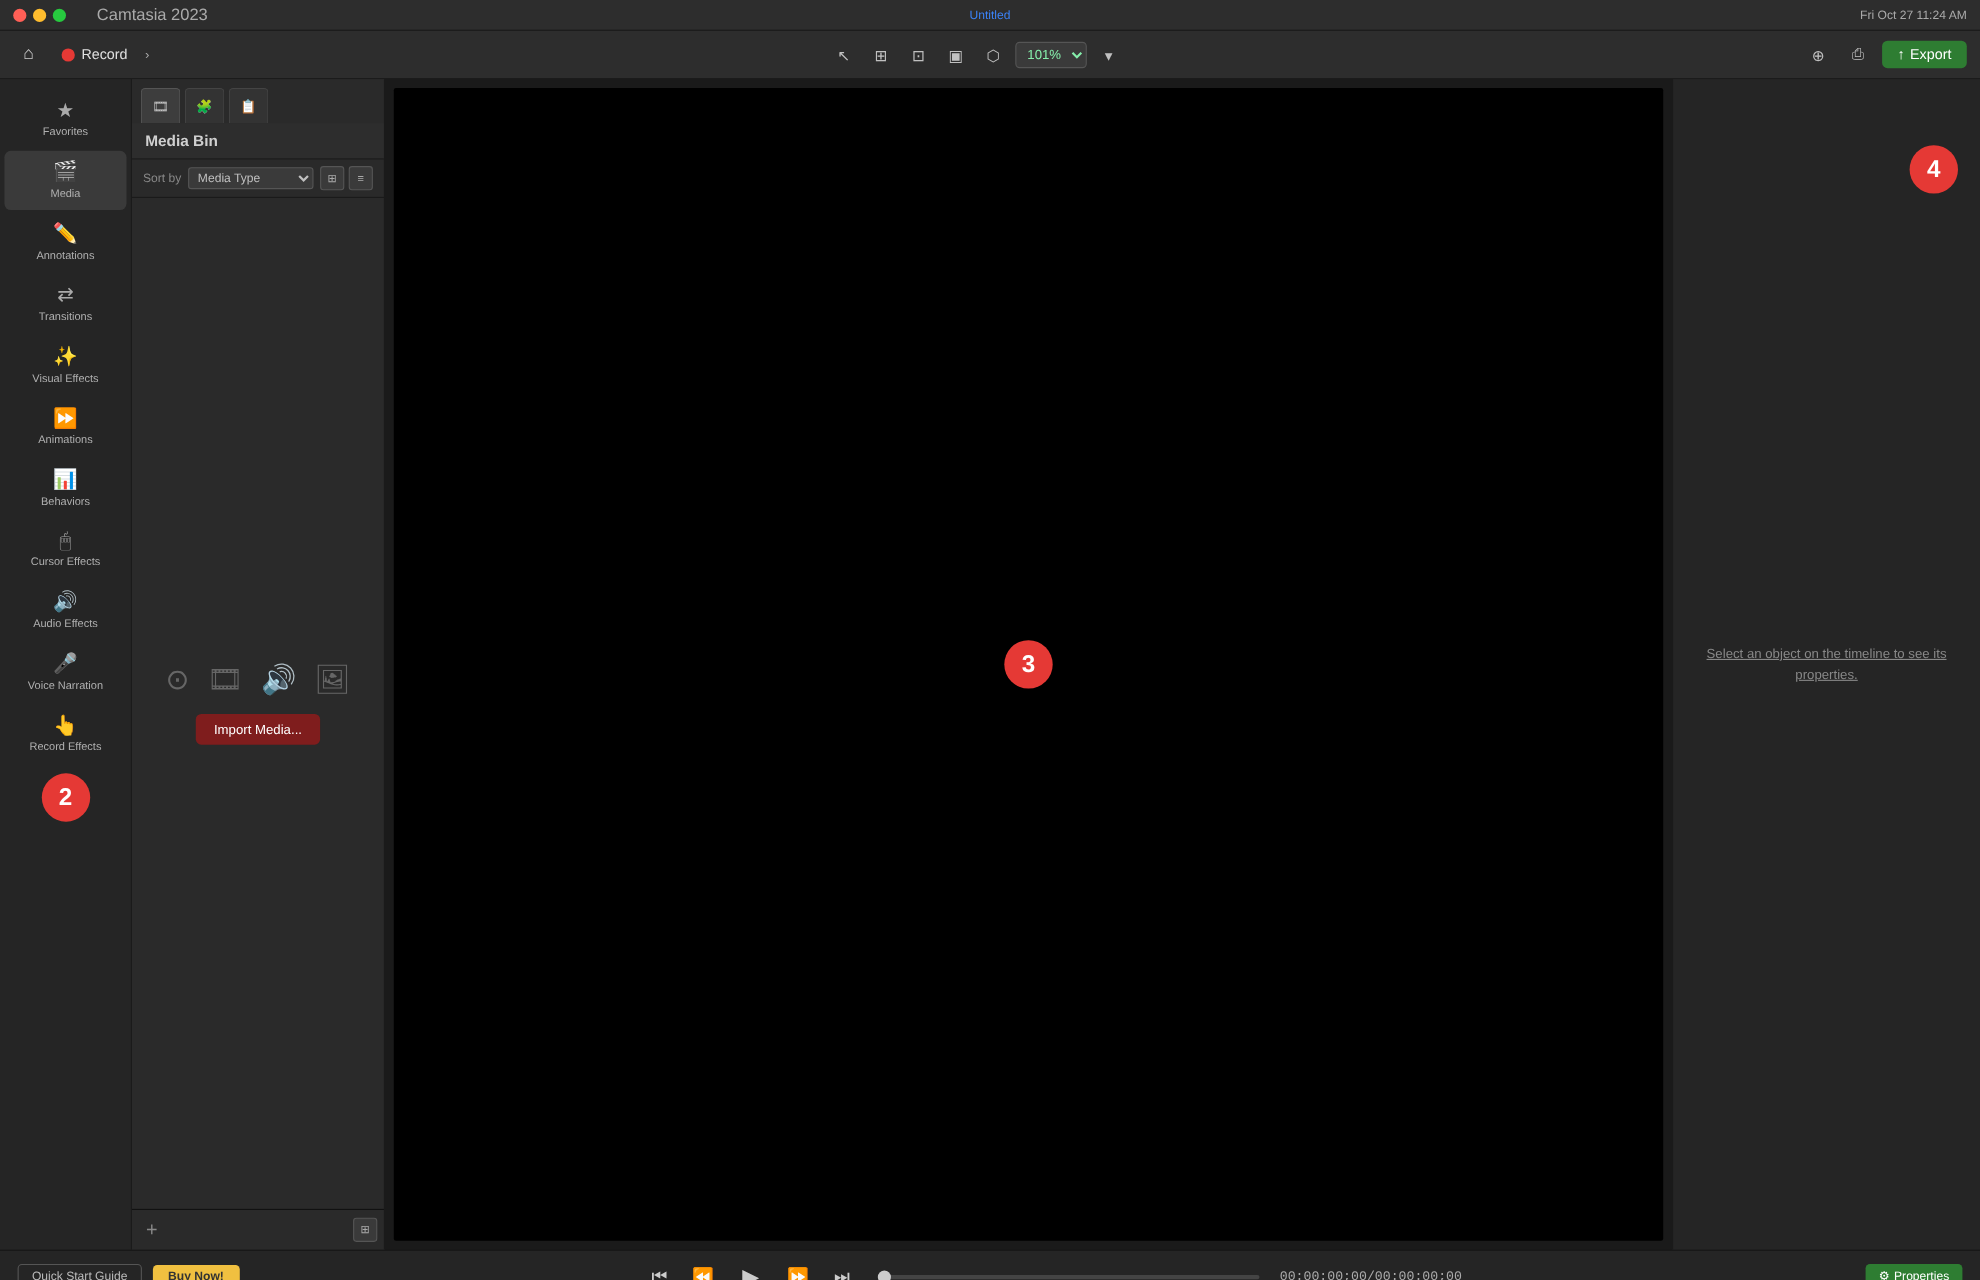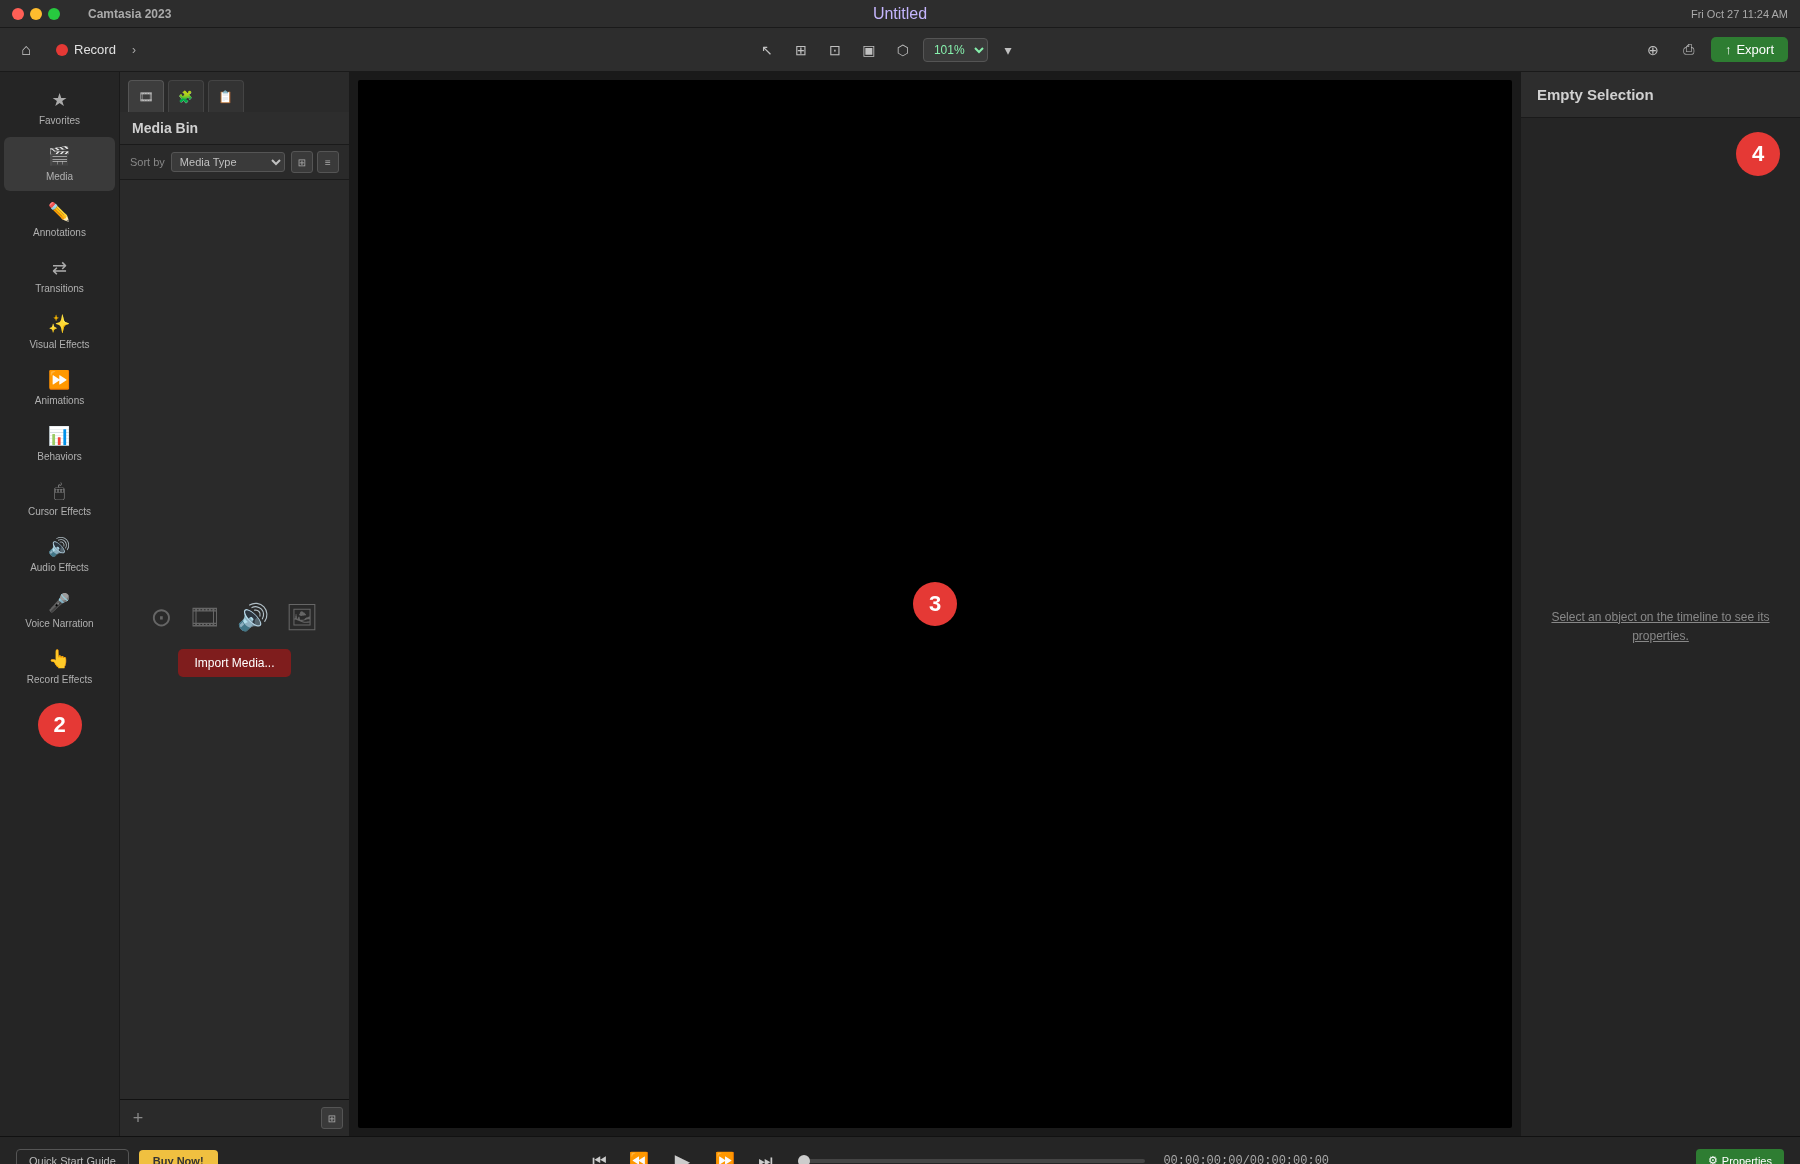--- a/index.html
+++ b/index.html
@@ -40,28 +40,27 @@
       height: 12px;
       border-radius: 50%;
     }
     .tl-red { background: #ff5f56; }
     .tl-yellow { background: #ffbd2e; }
     .tl-green { background: #27c93f; }
     .title-bar-center {
       position: absolute;
       left: 50%;
       transform: translateX(-50%);
-      font-size: 16px;
-      color: #c4b5fd;
+      font-size: 11px;
+      color: #3b82f6;
     }
     .title-bar-app {
-      font-size: 12px;
+      font-size: 15px;
       color: #aaa;
       margin-left: 20px;
-      font-weight: bold;
     }
     .title-bar-right {
       display: flex;
       align-items: center;
       gap: 6px;
       font-size: 11px;
       color: #aaa;
     }
 
     
@@ -637,21 +636,20 @@
 
       <div class="num-badge badge-3">3</div>
     </div>
   </div>
 
   <div class="properties-panel">
 
     <div style="position:relative;">
       <div class="num-badge" style="position:absolute; right:20px; top:60px; z-index:20;">4</div>
     </div>
-    <div class="properties-header">Empty Selection</div>
     <div class="properties-empty">
       <span>Select an object on the timeline to see its properties.</span>
     </div>
   </div>
 
 </div>
 
 <div class="timeline-area">
 
   <div class="playback-controls">

